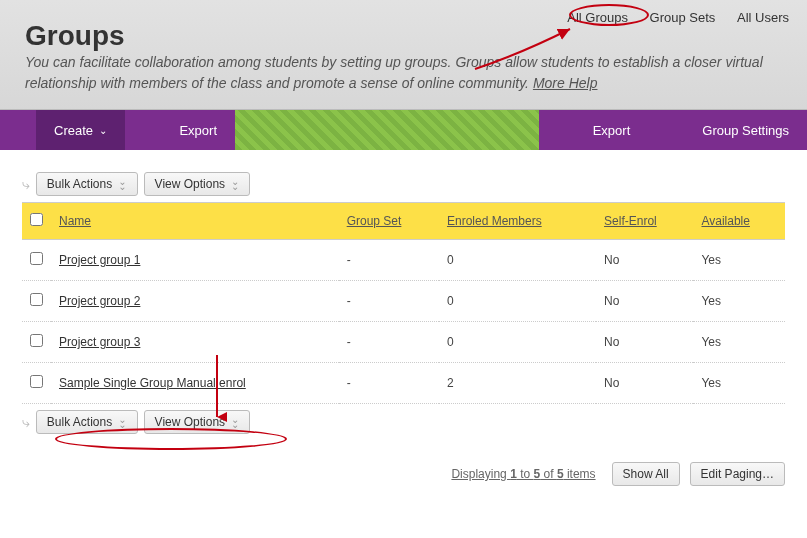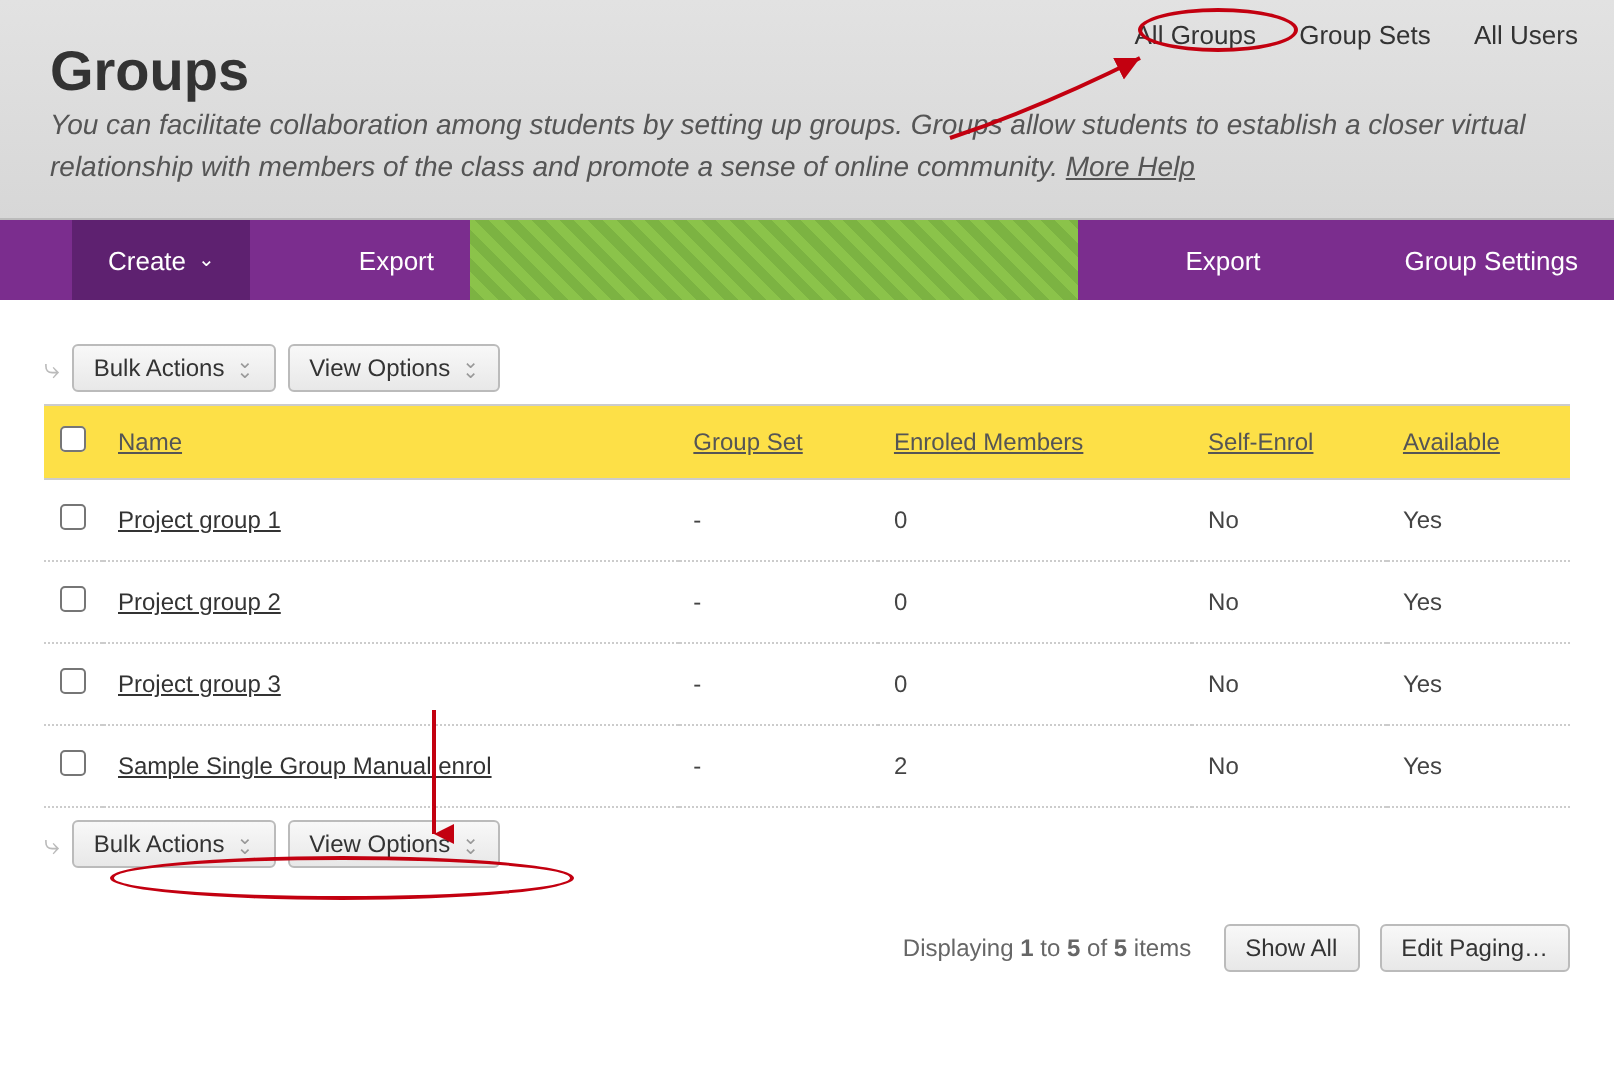--- a/index.html
+++ b/index.html
@@ -133,21 +133,21 @@
   }
   
   .footer-row {
     display: flex;
     justify-content: flex-end;
     align-items: center;
     padding: 12px 22px 20px 22px;
     color: #666;
     gap: 10px;
   }
-  .footer-row .disp { margin-right: 6px; }
+  .footer-row .disp { margin-right: 6px; text-decoration: underline; }
   
   
   .annot-overlay {
     position: absolute;
     top: 0; left: 0;
     pointer-events: none;
   }
   .ellipse-top {
     position: absolute;
     border: 2px solid #c30010;

